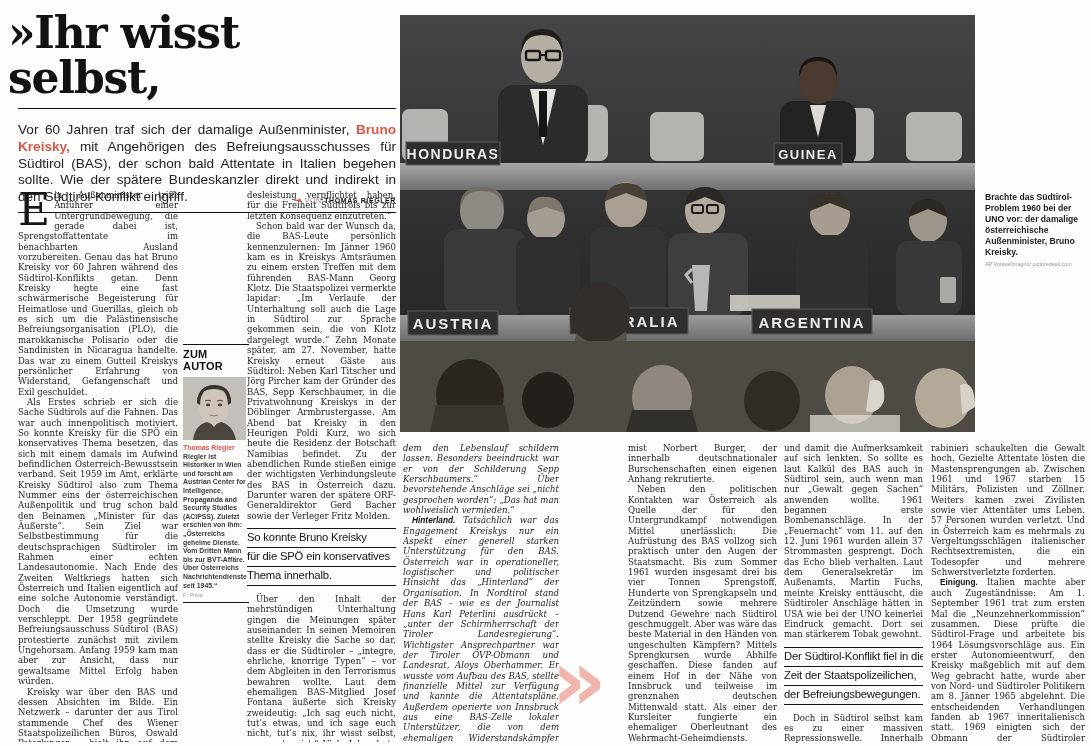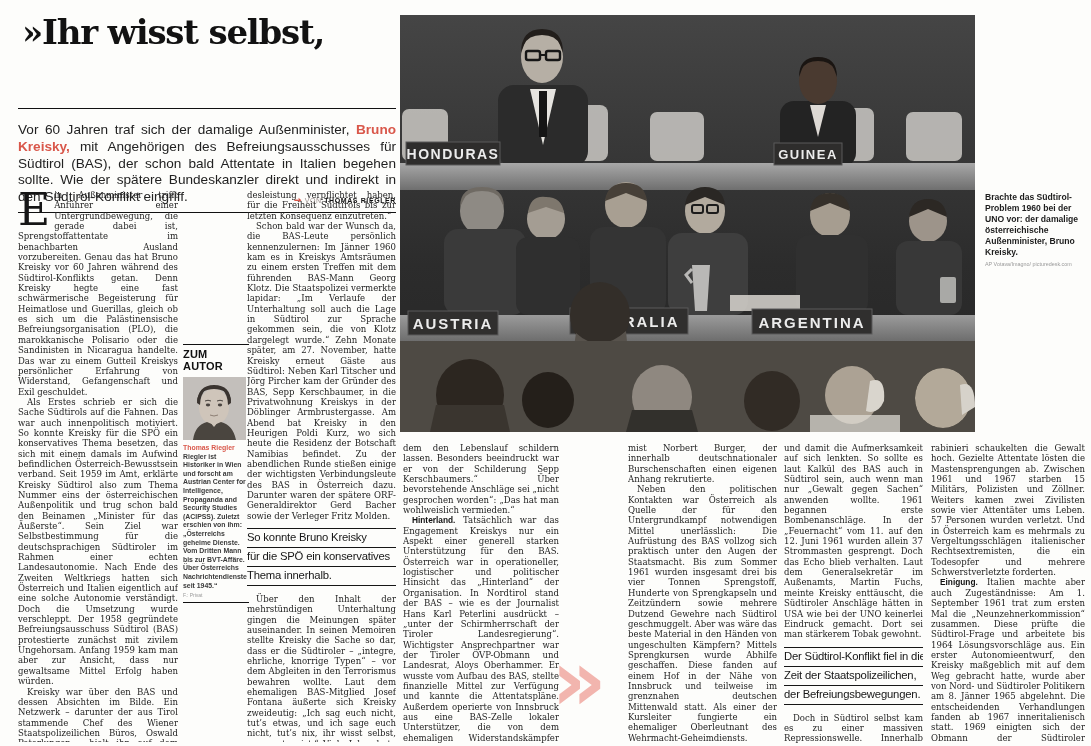--- a/index.html
+++ b/index.html
@@ -1,42 +1,42 @@
 <!DOCTYPE html>
 <html lang="de"><head>
 <meta charset="utf-8">
 <style>
   * { margin:0; padding:0; box-sizing:border-box; }
   html,body { width:1091px; height:746px; background:#fdfdfb; overflow:hidden; }
   #page { position:relative; width:1091px; height:746px; background:#fdfdfb; color:#1c1c1c; }
 
   
-  #headline { position:absolute; left:22px; top:10px; width:380px;
-    font-family:"DejaVu Serif", serif; font-weight:bold; font-size:34px; line-height:45px;
+  #headline { position:absolute; left:8px; top:10px; width:380px;
+    font-family:"DejaVu Serif", serif; font-weight:bold; font-size:44px; line-height:45px;
     letter-spacing:-1.2px; color:#121212; }
   #lede-block { position:absolute; left:18px; top:108px; width:378px;
     border-top:1.5px solid #111; border-bottom:1.5px solid #111; padding:13px 0 6px 0; }
   #lede { font-family:"Liberation Sans", sans-serif; font-size:13.6px; line-height:16.8px;
     text-align:justify; color:#222; }
   .lede-accent { font-weight:bold; }
   #byline { position:absolute; right:0; bottom:7px; background:#fdfdfb; padding-left:8px;
     font-family:"Liberation Sans", sans-serif; font-size:7px; letter-spacing:.6px; }
   #byline .arrow { color:#d9574a; font-weight:bold; font-size:9px; }
   #byline .von { color:#9b8f8c; }
   #byline .author { color:#111; font-weight:bold; }
 
   
   .col { position:absolute; font-family:"DejaVu Serif", serif; font-size:8.55px;
     line-height:10.35px; text-align:justify; color:#232323; hyphens:auto; }
   .col p { margin:0; }
   .col p.indent { text-indent:9px; }
   .runin { font-family:"Liberation Sans", sans-serif; font-weight:bold; font-size:8.3px; color:#111; }
   #col1 { left:18px;  top:190px; width:160px; height:552px; overflow:hidden; }
   #col2 { left:247px; top:190px; width:149px; height:552px; overflow:hidden; }
-  #col3 { left:403px; top:443px; width:156px; height:300px; overflow:hidden; }
+  #col3 { left:403px; top:443px; width:156px; height:300px; overflow:hidden;font-style:italic; }
   #col4 { left:628px; top:443px; width:149px; height:300px; overflow:hidden; }
   #col5 { left:784px; top:443px; width:139px; height:300px; overflow:hidden; }
   #col6 { left:931px; top:443px; width:154px; height:300px; overflow:hidden; }
 
   .dropcap { float:left; font-family:"DejaVu Serif", serif; font-size:44px; line-height:36px;
     padding:2px 4px 0 0; color:#161616; }
 
   
   .pullquote { font-family:"Liberation Sans", sans-serif; color:#161616;
     border-top:1.2px solid #161616; margin:7px 0 8px 0; }

